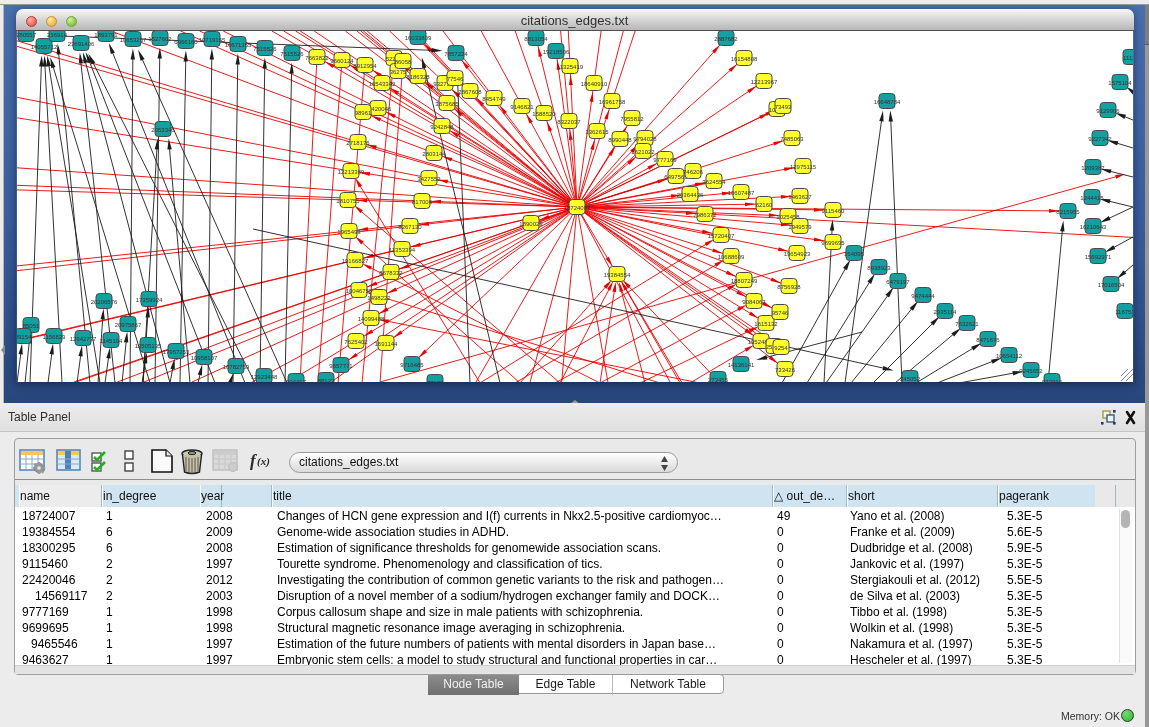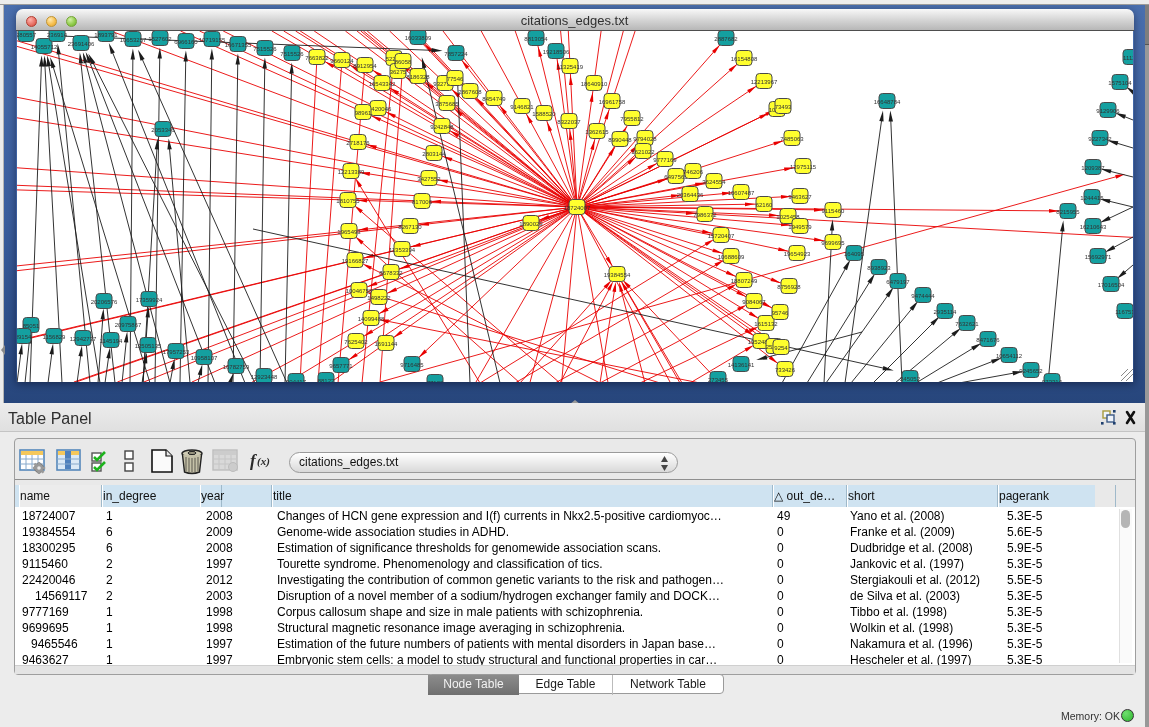--- a/index.html
+++ b/index.html
@@ -13,21 +13,21 @@
 
 #win{left:16px;top:9px;width:1118px;height:373px;border-radius:7px 7px 0 0;
  box-shadow:0 2px 8px rgba(0,0,20,.45)}
 #titlebar{left:16px;top:9px;width:1118px;height:22px;border-radius:7px 7px 0 0;
  background:linear-gradient(#f8f8f8,#d3d3d3 55%,#b7b7b7);border-bottom:1px solid #4e4e4e}
 #title{left:0;top:13px;width:1149px;text-align:center;font-size:13px;color:#303030}
 .tl{top:16px;width:11px;height:11px;border-radius:50%}
 #canvas{left:17px;top:31px;width:1116px;height:351px;background:#fff}
 
 #tpheader{left:0;top:403px;width:1145px;height:29px;background:linear-gradient(#ececec,#e0e0e0);border-bottom:1px solid #c4c4c4}
-#tptitle{left:8px;top:410px;font-size:16px;color:#2e2e2e}
+#tptitle{left:8px;top:410px;font-size:12px;color:#2e2e2e}
 #panel{left:14px;top:438px;width:1122px;height:237px;background:#e9e9e9;border:1px solid #9e9e9e;border-radius:4px}
 #toolbar{left:15px;top:439px;width:1120px;height:41px;border-bottom:1px solid #8f8f8f}
 #combo{left:289px;top:452px;width:389px;height:21px;background:linear-gradient(#fff,#d9d9d9);
  border:1px solid #9a9a9a;border-radius:11px;font-size:12px;color:#111;line-height:19px;padding-left:9px}
 #thead{left:15px;top:485px;width:1080px;height:22px;background:#cfe3f1}
 #thead .hc{position:absolute;top:0;height:22px;border-right:1px solid #9fb9ca;border-left:1px solid #fff;
  text-align:left;font-size:12px;color:#111;line-height:22px;overflow:hidden}
 #tbody{left:15px;top:507px;width:1120px;height:158px;background:#fff;overflow:hidden}
 .row{position:absolute;left:0;width:1120px;height:16px;font-size:12px;color:#000}
 .row span{position:absolute;top:1px;white-space:nowrap}
@@ -842,21 +842,21 @@
       <span style="left:762px">0</span>
       <span style="left:835px">Wolkin et al. (1998)</span>
       <span style="left:992px">5.3E-5</span>
     </div>
     <div class="row" style="top:129px">
       <span style="left:16px">9465546</span>
       <span style="left:91px">1</span>
       <span style="left:191px">1997</span>
       <span style="left:262px">Estimation of the future numbers of patients with mental disorders in Japan base…</span>
       <span style="left:762px">0</span>
-      <span style="left:835px">Nakamura et al. (1996)</span>
+      <span style="left:835px">Nakamura et al. (1997)</span>
       <span style="left:992px">5.3E-5</span>
     </div>
     <div class="row" style="top:145px">
       <span style="left:7px">9463627</span>
       <span style="left:91px">1</span>
       <span style="left:191px">1997</span>
       <span style="left:262px">Embryonic stem cells: a model to study structural and functional properties in car…</span>
       <span style="left:762px">0</span>
       <span style="left:835px">Hescheler et al. (1997)</span>
       <span style="left:992px">5.3E-5</span>

